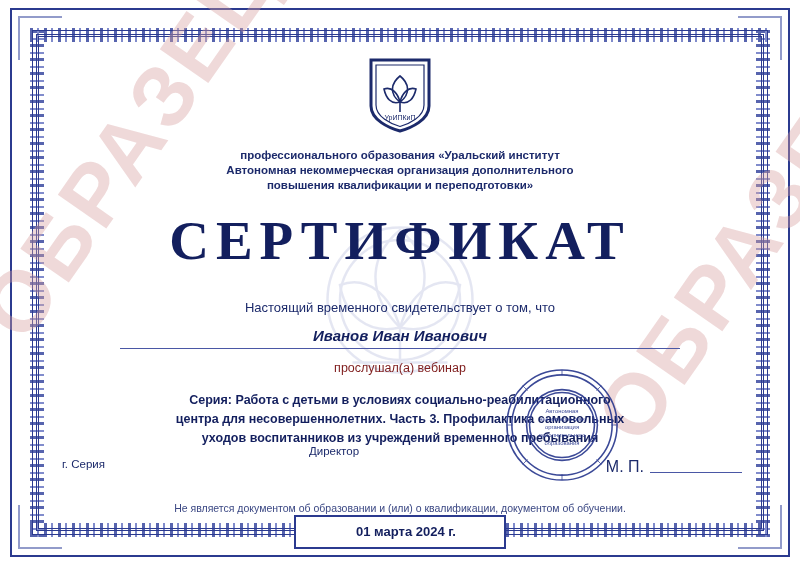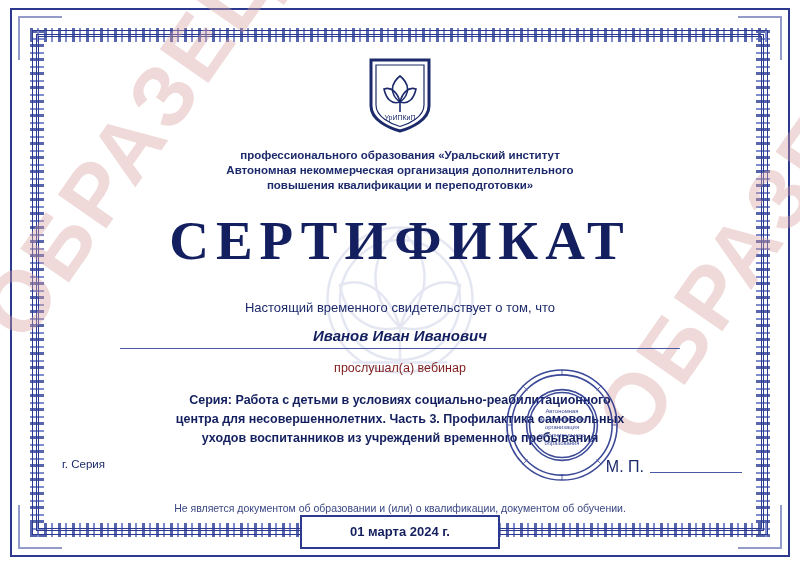--- a/index.html
+++ b/index.html
@@ -234,20 +234,21 @@
     bottom: 16px;
     width: 196px;
     height: 30px;
     line-height: 30px;
     background: #ffffff;
     border: 2px solid #2b3a8f;
     font-size: 13px;
     font-weight: bold;
     color: #131f5e;
     text-align: center;
+    padding-left: 12px;
   }
 </style>
 </head>
 <body>
 
 <div class="cert-page">
 
   <div class="border-outer"></div>
   <div class="border-ornament"></div>
   <div class="corner tl"></div>
@@ -333,20 +334,21 @@
         <text x="60" y="56">некоммерческая</text>
         <text x="60" y="64">организация</text>
         <text x="60" y="72">дополнительного</text>
         <text x="60" y="80">образования</text>
       </g>
     </svg>
 
     <div class="sig-row">
       <div class="city">г. Серия</div>
       <div class="director">
+        <div>Директор</div>
       </div>
       <div class="mp">
         <span>М. П.</span><span class="rule"></span>
       </div>
     </div>
 
     <div class="disclaimer">Не является документом об образовании и (или) о квалификации, документом об обучении.</div>
   </div>
 
   <div class="date-box">01 марта 2024 г.</div>

